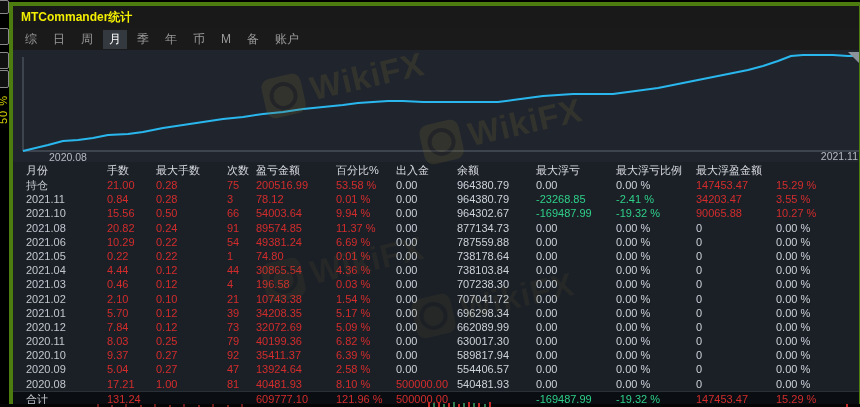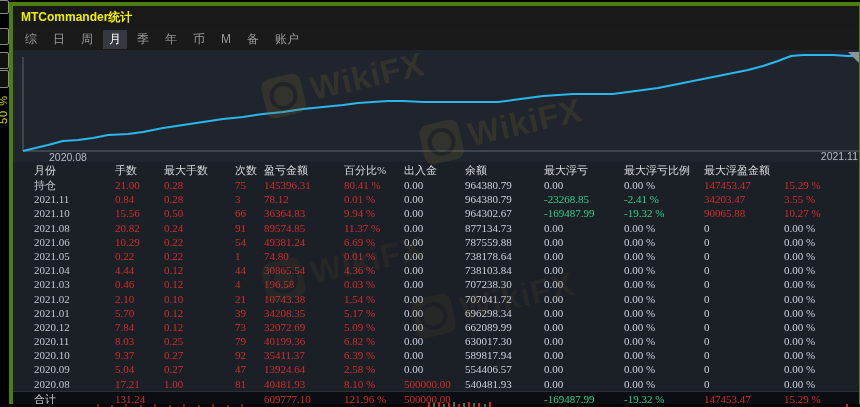--- a/index.html
+++ b/index.html
@@ -19,21 +19,21 @@
   .title{color:#f2ee00;font-size:12px;font-weight:bold;}
   .brand{margin-left:auto;color:#8fb6ea;font-size:12px;}
   .menubar{height:22px;background:#1a1a1a;display:flex;align-items:center;padding:0 6px;gap:4px;}
   .menu-item{color:#9b9b9b;font-size:12px;padding:1px 6px;cursor:default;}
   .menu-item.active{background:#34383f;color:#fff;}
   .chart-panel{position:relative;height:112px;background:#20252d;}
   .chart-panel svg{display:block;}
   
   .table{position:relative;height:244px;background:#1b2027;font-size:11px;}
   .tr{display:grid;grid-template-columns:81px 49px 71px 29px 80px 60px 61px 79px 80px 80px 80px auto;
-      padding-left:21px;height:14.2px;line-height:14.2px;white-space:nowrap;font-family:Liberation Serif, serif;}
+      padding-left:13px;height:14.2px;line-height:14.2px;white-space:nowrap;}
   .tr.head{height:16px;line-height:16px;color:#d6d9de;}
   .tr.total{height:15px;line-height:15px;background:#0a0d11;border-top:1px solid #2a3038;}
   .td{overflow:visible;}
   .c-m{color:#c2c7cf;} .c-w{color:#ccd2d9;} .c-r{color:#d32c2c;} .c-g{color:#2ed089;}
   
   .wm{position:absolute;display:flex;align-items:center;gap:8px;pointer-events:none;
       transform:rotate(-13deg);color:#77682e;}
   .wm-logo{width:40px;height:40px;border-radius:9px;background:#77682e;position:relative;flex:0 0 auto;}
   .wm-logo:before{content:"";position:absolute;left:6px;top:6px;right:6px;bottom:6px;
       border:4px solid #2a2417;border-radius:50%;}
@@ -95,22 +95,22 @@
           <span class="td">余额</span>
           <span class="td">最大浮亏</span>
           <span class="td">最大浮亏比例</span>
           <span class="td">最大浮盈金额</span>
         </div>
         <div class="tr">
           <span class="td c-m">持仓</span>
           <span class="td c-r">21.00</span>
           <span class="td c-r">0.28</span>
           <span class="td c-r">75</span>
-          <span class="td c-r">145396.31</span>
-          <span class="td c-r">80.41 %</span>
+          <span class="td c-r">200516.99</span>
+          <span class="td c-r">53.58 %</span>
           <span class="td c-w">0.00</span>
           <span class="td c-w">964380.79</span>
           <span class="td c-w">0.00</span>
           <span class="td c-w">0.00 %</span>
           <span class="td c-r">147453.47</span>
           <span class="td c-r">15.29 %</span>
         </div>
         <div class="tr">
           <span class="td c-m">2021.11</span>
           <span class="td c-r">0.84</span>
@@ -123,21 +123,21 @@
           <span class="td c-g">-23268.85</span>
           <span class="td c-g">-2.41 %</span>
           <span class="td c-r">34203.47</span>
           <span class="td c-r">3.55 %</span>
         </div>
         <div class="tr">
           <span class="td c-m">2021.10</span>
           <span class="td c-r">15.56</span>
           <span class="td c-r">0.50</span>
           <span class="td c-r">66</span>
-          <span class="td c-r">36364.83</span>
+          <span class="td c-r">54003.64</span>
           <span class="td c-r">9.94 %</span>
           <span class="td c-w">0.00</span>
           <span class="td c-w">964302.67</span>
           <span class="td c-g">-169487.99</span>
           <span class="td c-g">-19.32 %</span>
           <span class="td c-r">90065.88</span>
           <span class="td c-r">10.27 %</span>
         </div>
         <div class="tr">
           <span class="td c-m">2021.08</span>

